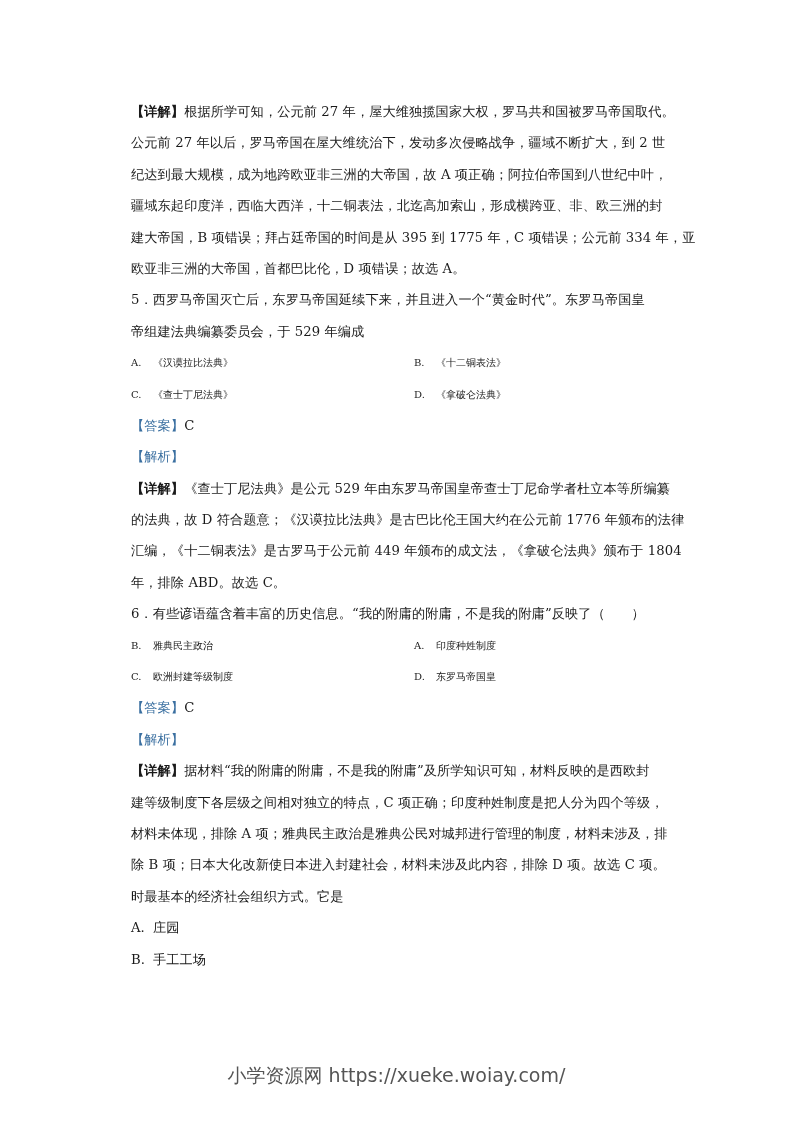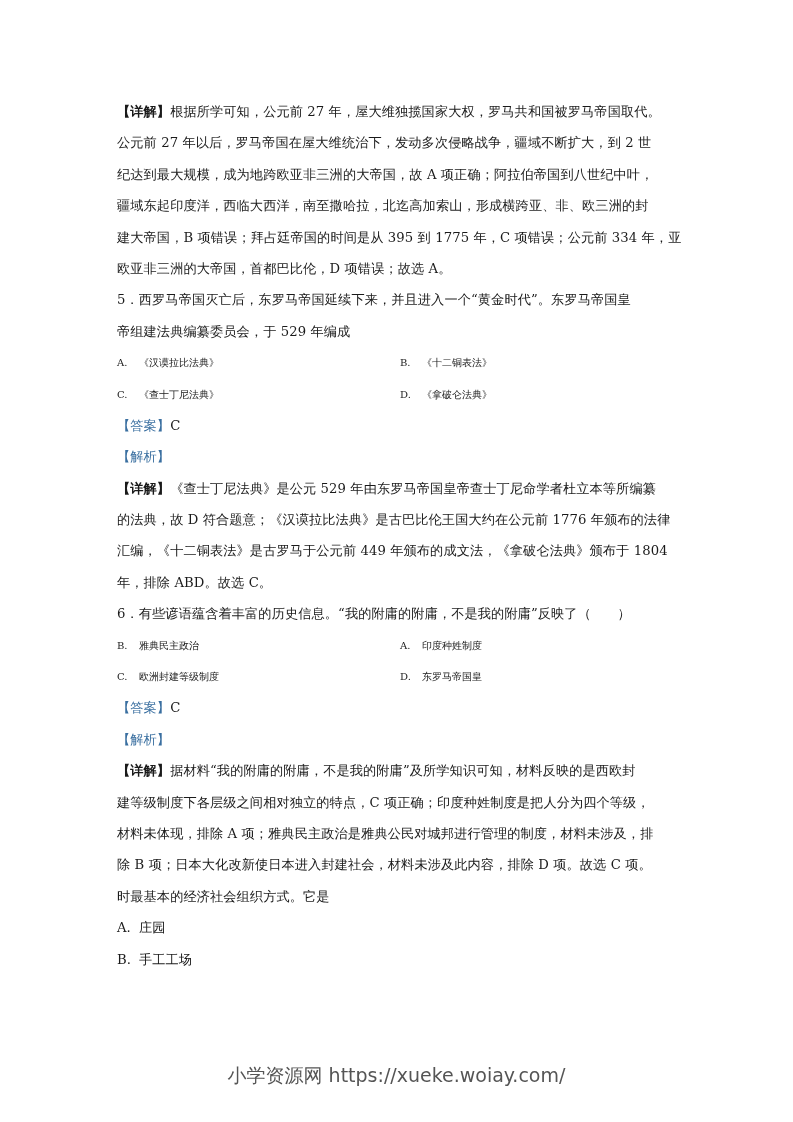--- a/index.html
+++ b/index.html
@@ -1,37 +1,37 @@
 <!DOCTYPE html>
 <html><head>
 <meta charset="utf-8">
 <style>
   html, body { margin: 0; padding: 0; background: #ffffff; }
   body { width: 793px; height: 1122px; position: relative; overflow: hidden;
          font-family: "DejaVu Serif", "Liberation Serif", serif; color: #1a1a1a; }
-  .page { position: absolute; left: 117px; top: 96px; width: 566px; }
+  .page { position: absolute; left: 131px; top: 96px; width: 566px; }
   .line { font-size: 13.2px; line-height: 31.4px; height: 31.4px; white-space: nowrap; letter-spacing: 0.1px; }
   .bold-tag { font-weight: bold; }
   .blue-tag { color: #3a6fa0; }
   .opts { display: flex; font-size: 10px; line-height: 31.4px; height: 31.4px; }
   .opt { width: 328px; white-space: nowrap; }
   .opt-letter { display: inline-block; width: 22px; }
   .footer { position: absolute; top: 1063px; left: 0; width: 793px; text-align: center;
             font-family: "DejaVu Sans", "Liberation Sans", sans-serif; font-size: 19px; color: #555; }
 </style>
 </head>
 <body>
 
 <div class="page">
 
   <div>
     <div class="line"><span class="bold-tag">【详解】</span><span>根据所学可知，公元前 27 年，屋大维独揽国家大权，罗马共和国被罗马帝国取代。</span></div>
     <div class="line">公元前 27 年以后，罗马帝国在屋大维统治下，发动多次侵略战争，疆域不断扩大，到 2 世</div>
     <div class="line">纪达到最大规模，成为地跨欧亚非三洲的大帝国，故 A 项正确；阿拉伯帝国到八世纪中叶，</div>
-    <div class="line">疆域东起印度洋，西临大西洋，南至撒哈拉，北迄高加索山，形成横跨亚、非、欧三洲的封</div>
+    <div class="line">疆域东起印度洋，西临大西洋，十二铜表法，北迄高加索山，形成横跨亚、非、欧三洲的封</div>
     <div class="line">建大帝国，B 项错误；拜占廷帝国的时间是从 395 到 1775 年，C 项错误；公元前 334 年，亚</div>
     <div class="line">欧亚非三洲的大帝国，首都巴比伦，D 项错误；故选 A。</div>
   </div>
 
   <div>
     <div class="line">5．西罗马帝国灭亡后，东罗马帝国延续下来，并且进入一个“黄金时代”。东罗马帝国皇</div>
     <div class="line">帝组建法典编纂委员会，于 529 年编成</div>
     <div class="opts">
       <div class="opt"><span class="opt-letter">A.</span><span>《汉谟拉比法典》</span></div>
       <div class="opt"><span class="opt-letter">B.</span><span>《十二铜表法》</span></div>

